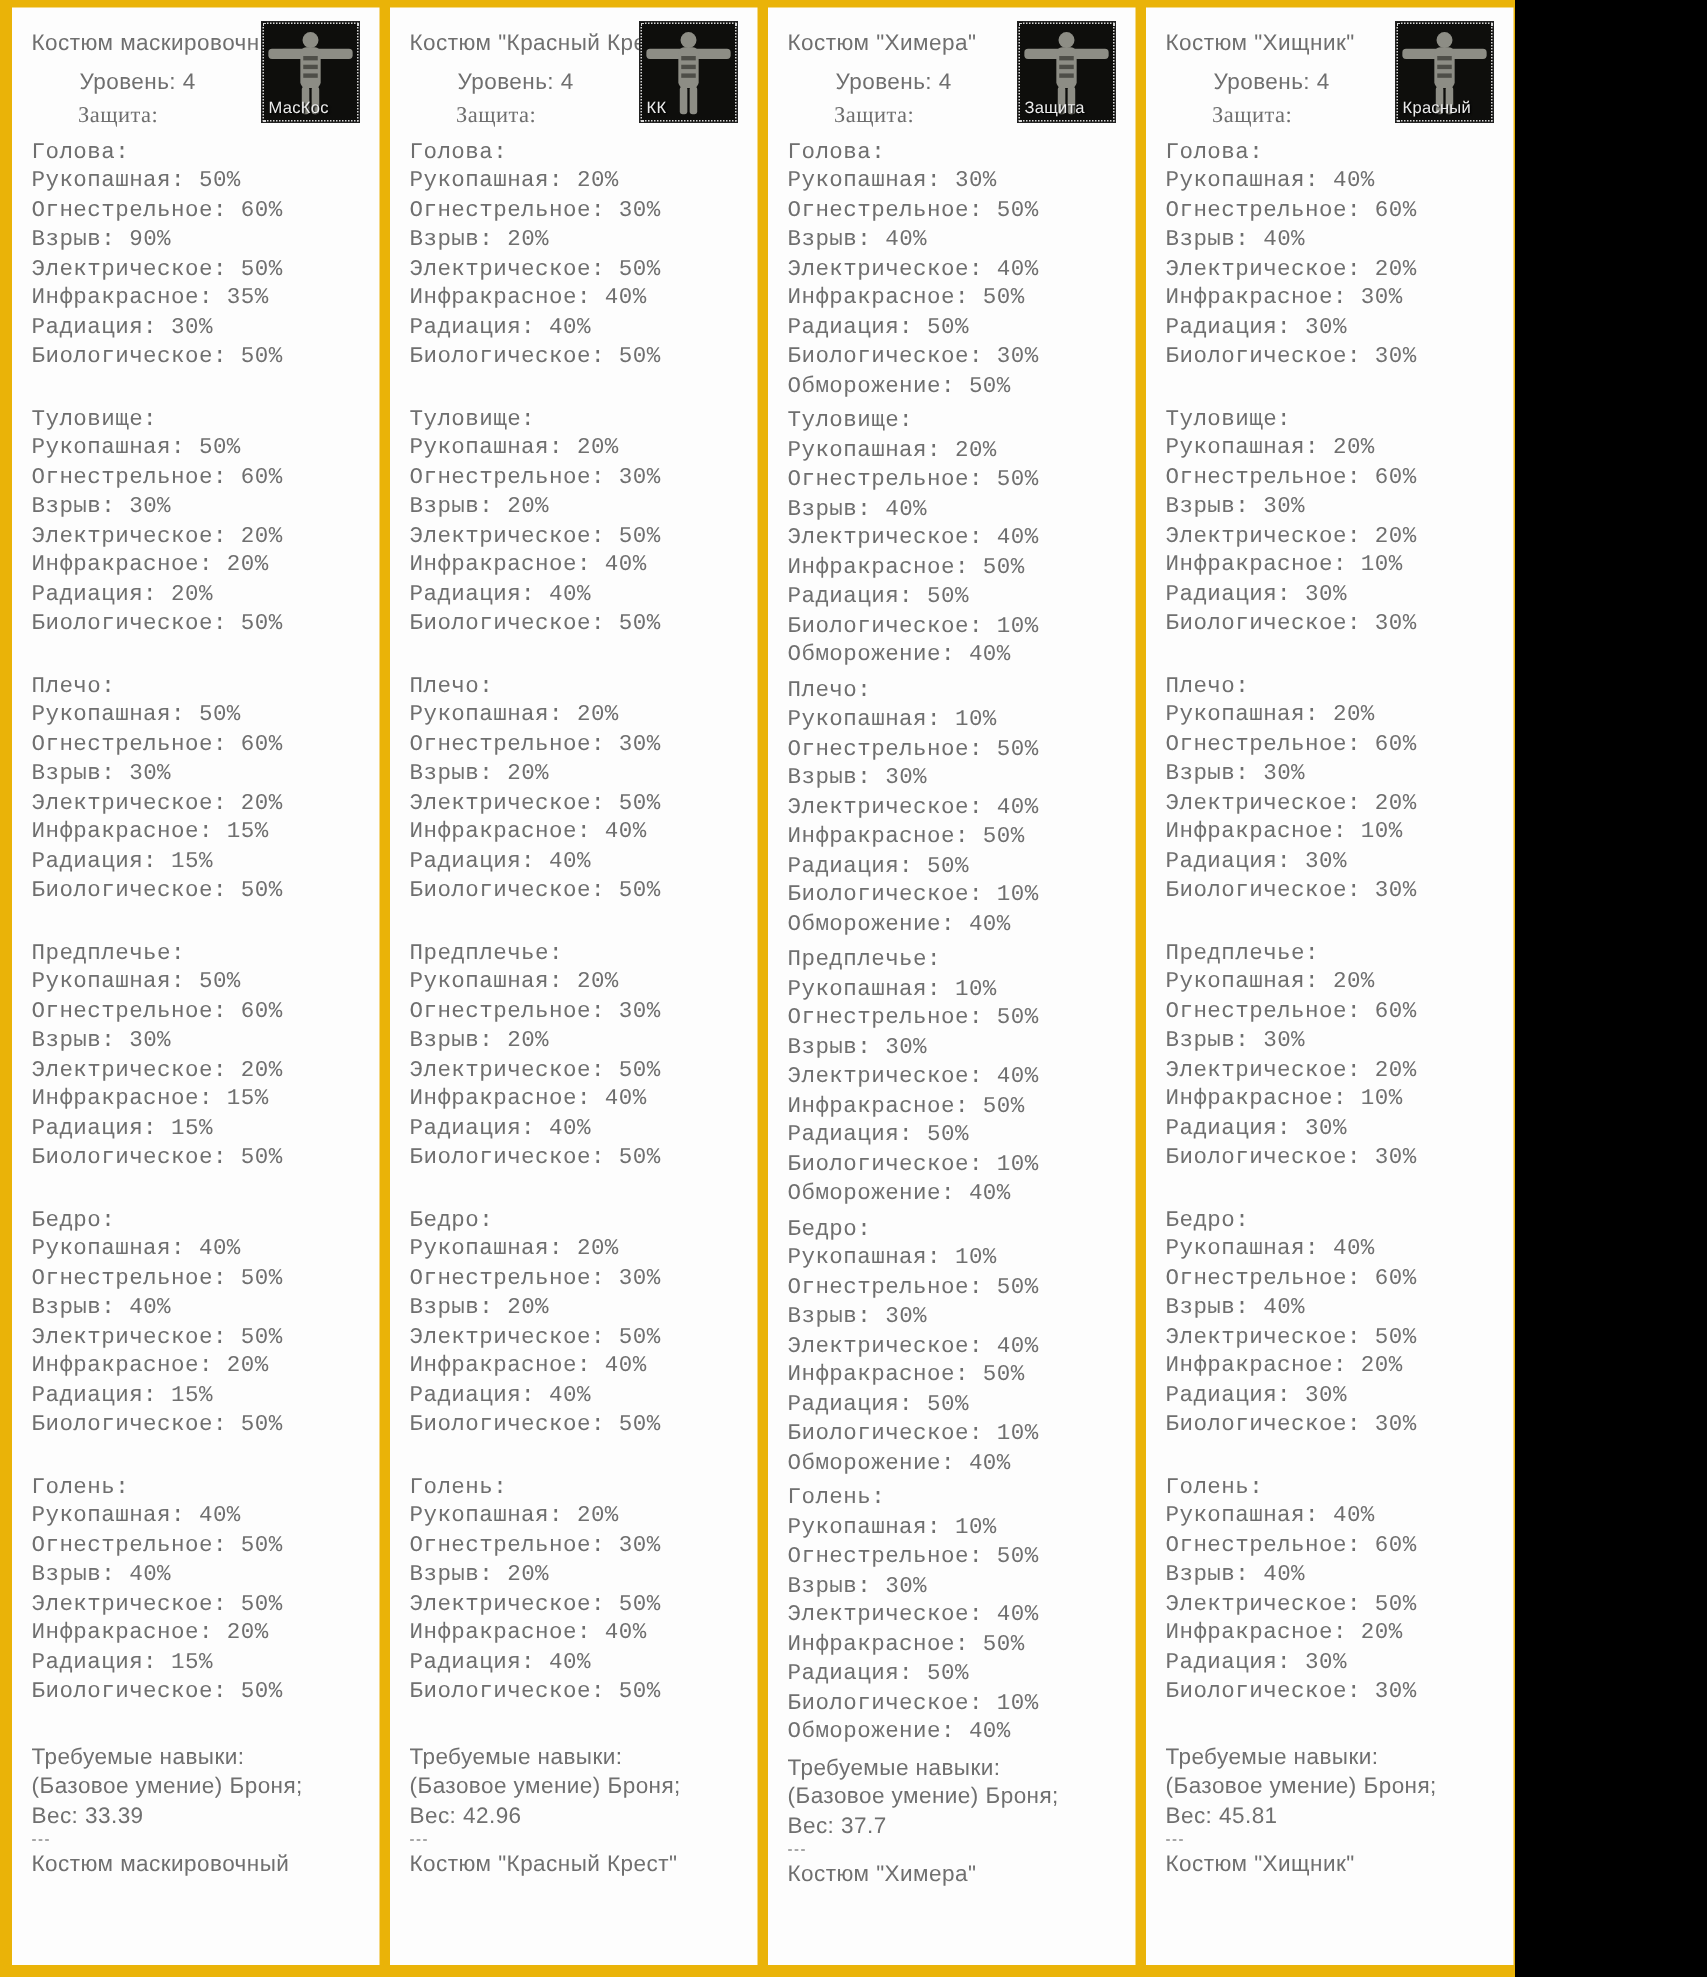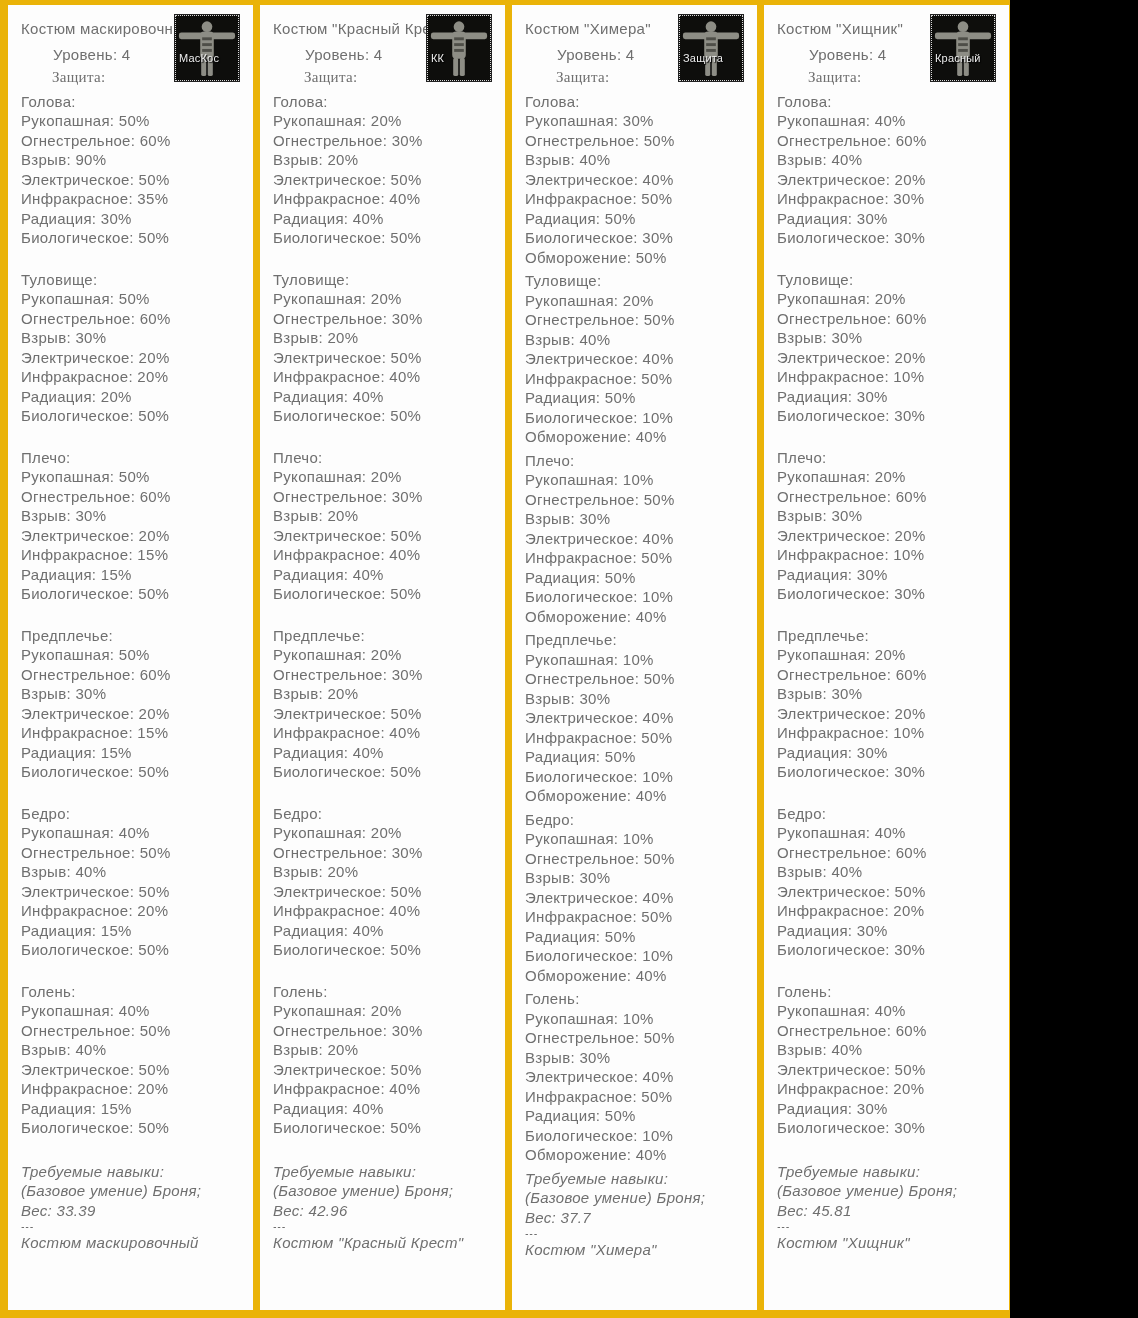--- a/index.html
+++ b/index.html
@@ -19,30 +19,30 @@
   }
   .suit-title { padding-top:6px; max-width:195px; white-space:nowrap; }
   .item-icon {
     position:absolute; top:10px; right:14px;
     width:64px; height:66px; box-sizing:border-box;
     background:#0e0e0c; border:1px dotted #d8d8d8;
     box-shadow:0 0 0 1px #222;
   }
   .item-icon svg { display:block; width:100%; height:100%; }
   .icon-label {
-    position:absolute; left:3px; bottom:15px;
+    position:absolute; left:3px; bottom:1px;
     color:#ececec; font-size:11px; line-height:13px; letter-spacing:0.2px;
     text-shadow:1px 1px 1px #000;
   }
   .level { margin-top:6px;margin-left:32px; }
   .protection { padding-left:31px; margin-top:4px;font-family:Liberation Serif, serif; }
-  .sections { margin-top:4px; }
+  .sections { margin-top:4px;font-family:Liberation Mono, monospace; }
   .section { margin-bottom:22px; }
   .dense .section { margin-bottom:4px; }
-  .footer { margin-top:24px;font-style:italic; }
+  .footer { margin-top:24px; }
   .dense .footer { margin-top:2px; }
   .sep { font-size:10px; line-height:13px; letter-spacing:1px; }
 </style>
 </head>
 <body>
 
 <div class="frame" id="board">
   <section class="suit">
     <div class="suit-title">Костюм маскировочный</div>
     <div class="item-icon">

